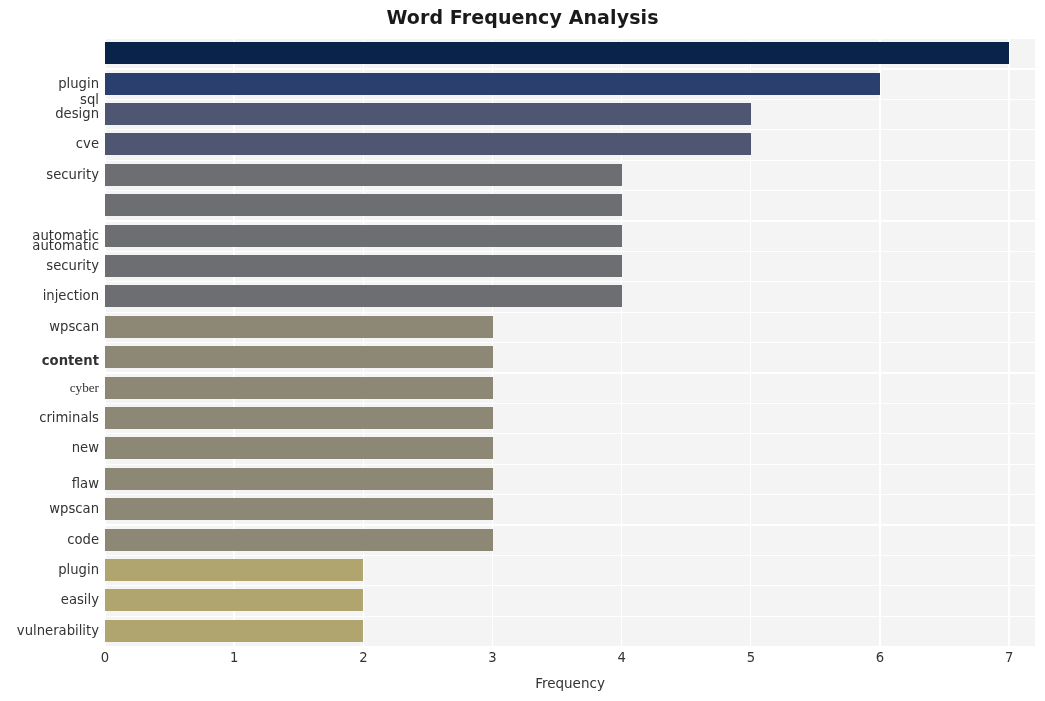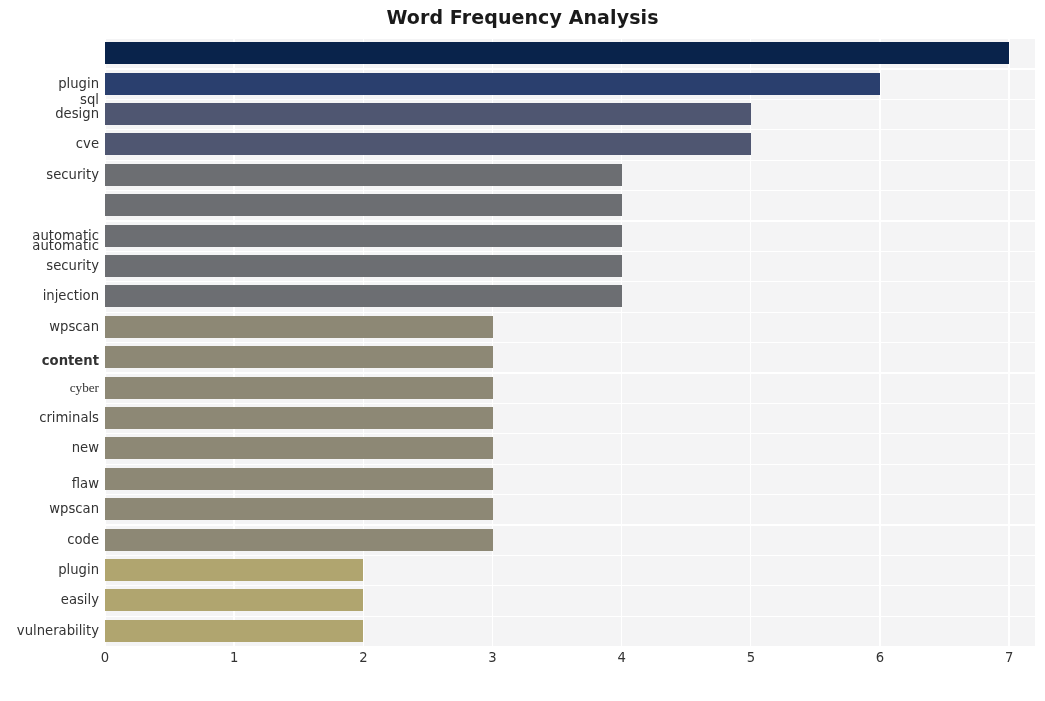--- a/index.html
+++ b/index.html
@@ -212,14 +212,15 @@
       <div class="xtick" style="left: 0px;">0</div>
       <div class="xtick" style="left: 129.167px;">1</div>
       <div class="xtick" style="left: 258.333px;">2</div>
       <div class="xtick" style="left: 387.5px;">3</div>
       <div class="xtick" style="left: 516.667px;">4</div>
       <div class="xtick" style="left: 645.833px;">5</div>
       <div class="xtick" style="left: 775px;">6</div>
       <div class="xtick" style="left: 904.167px;">7</div>
     </div>
 
+  <div id="xaxis-label">Frequency</div>
 
 </div>
 
 </body></html>

